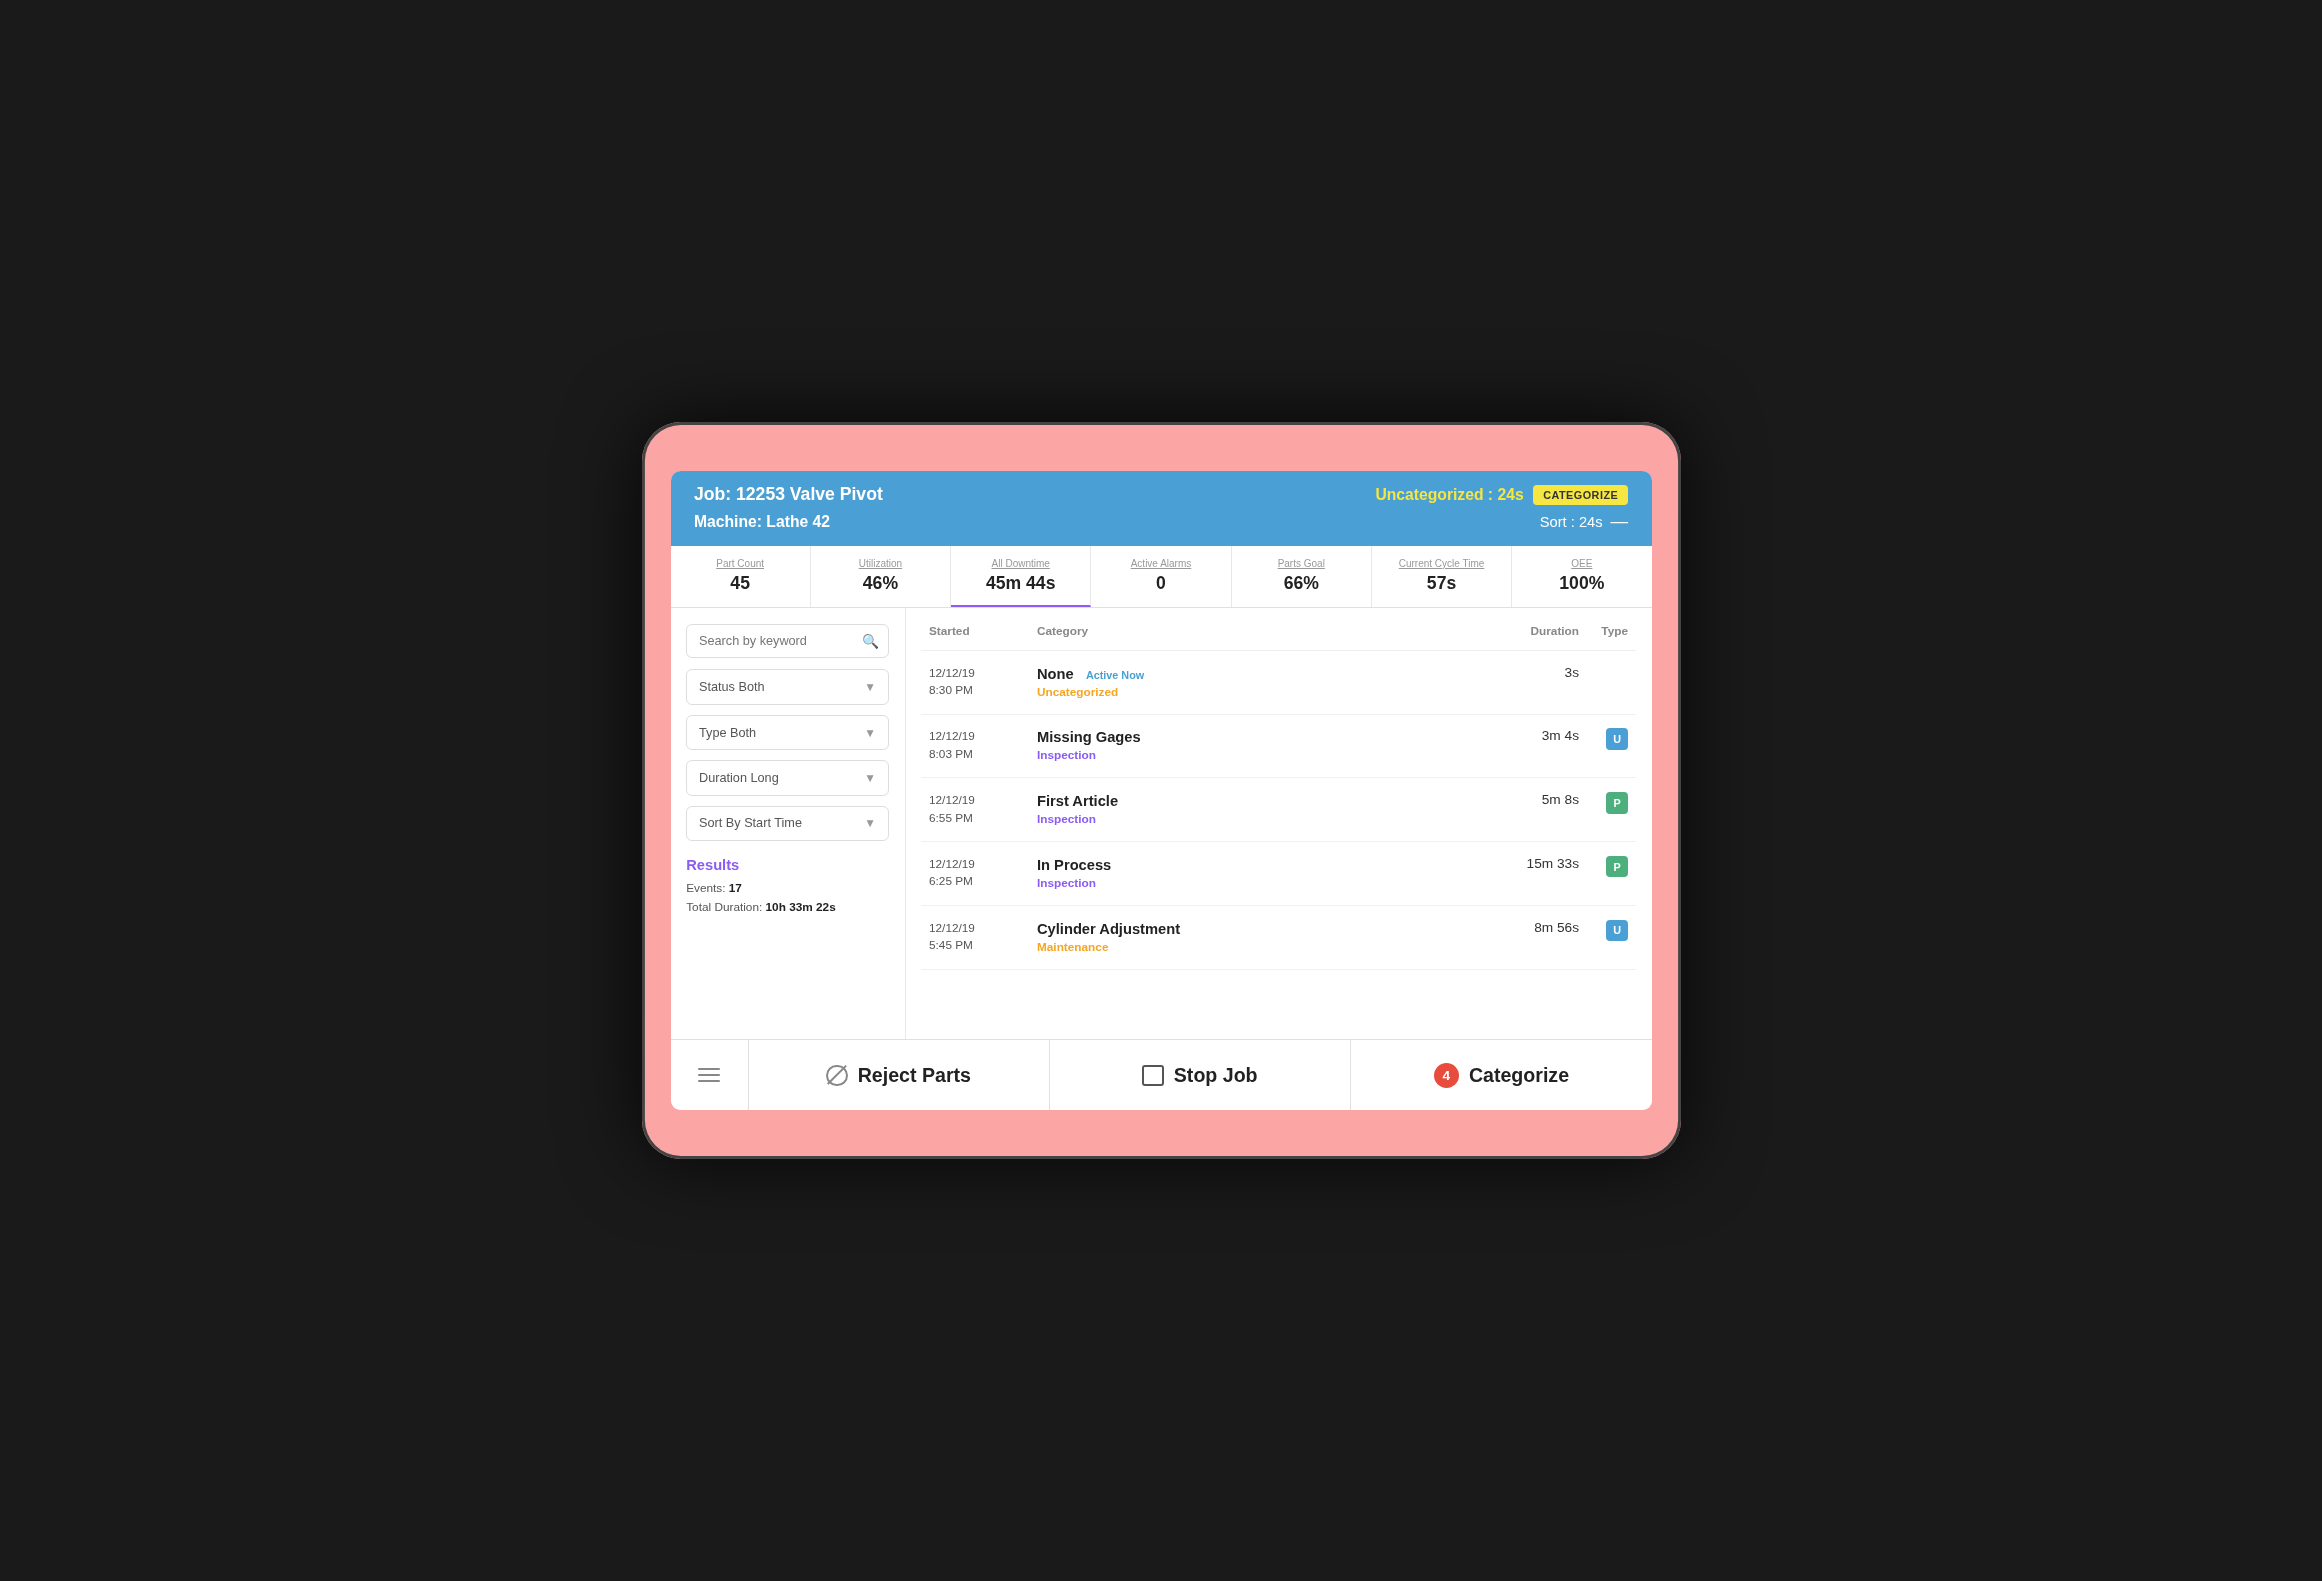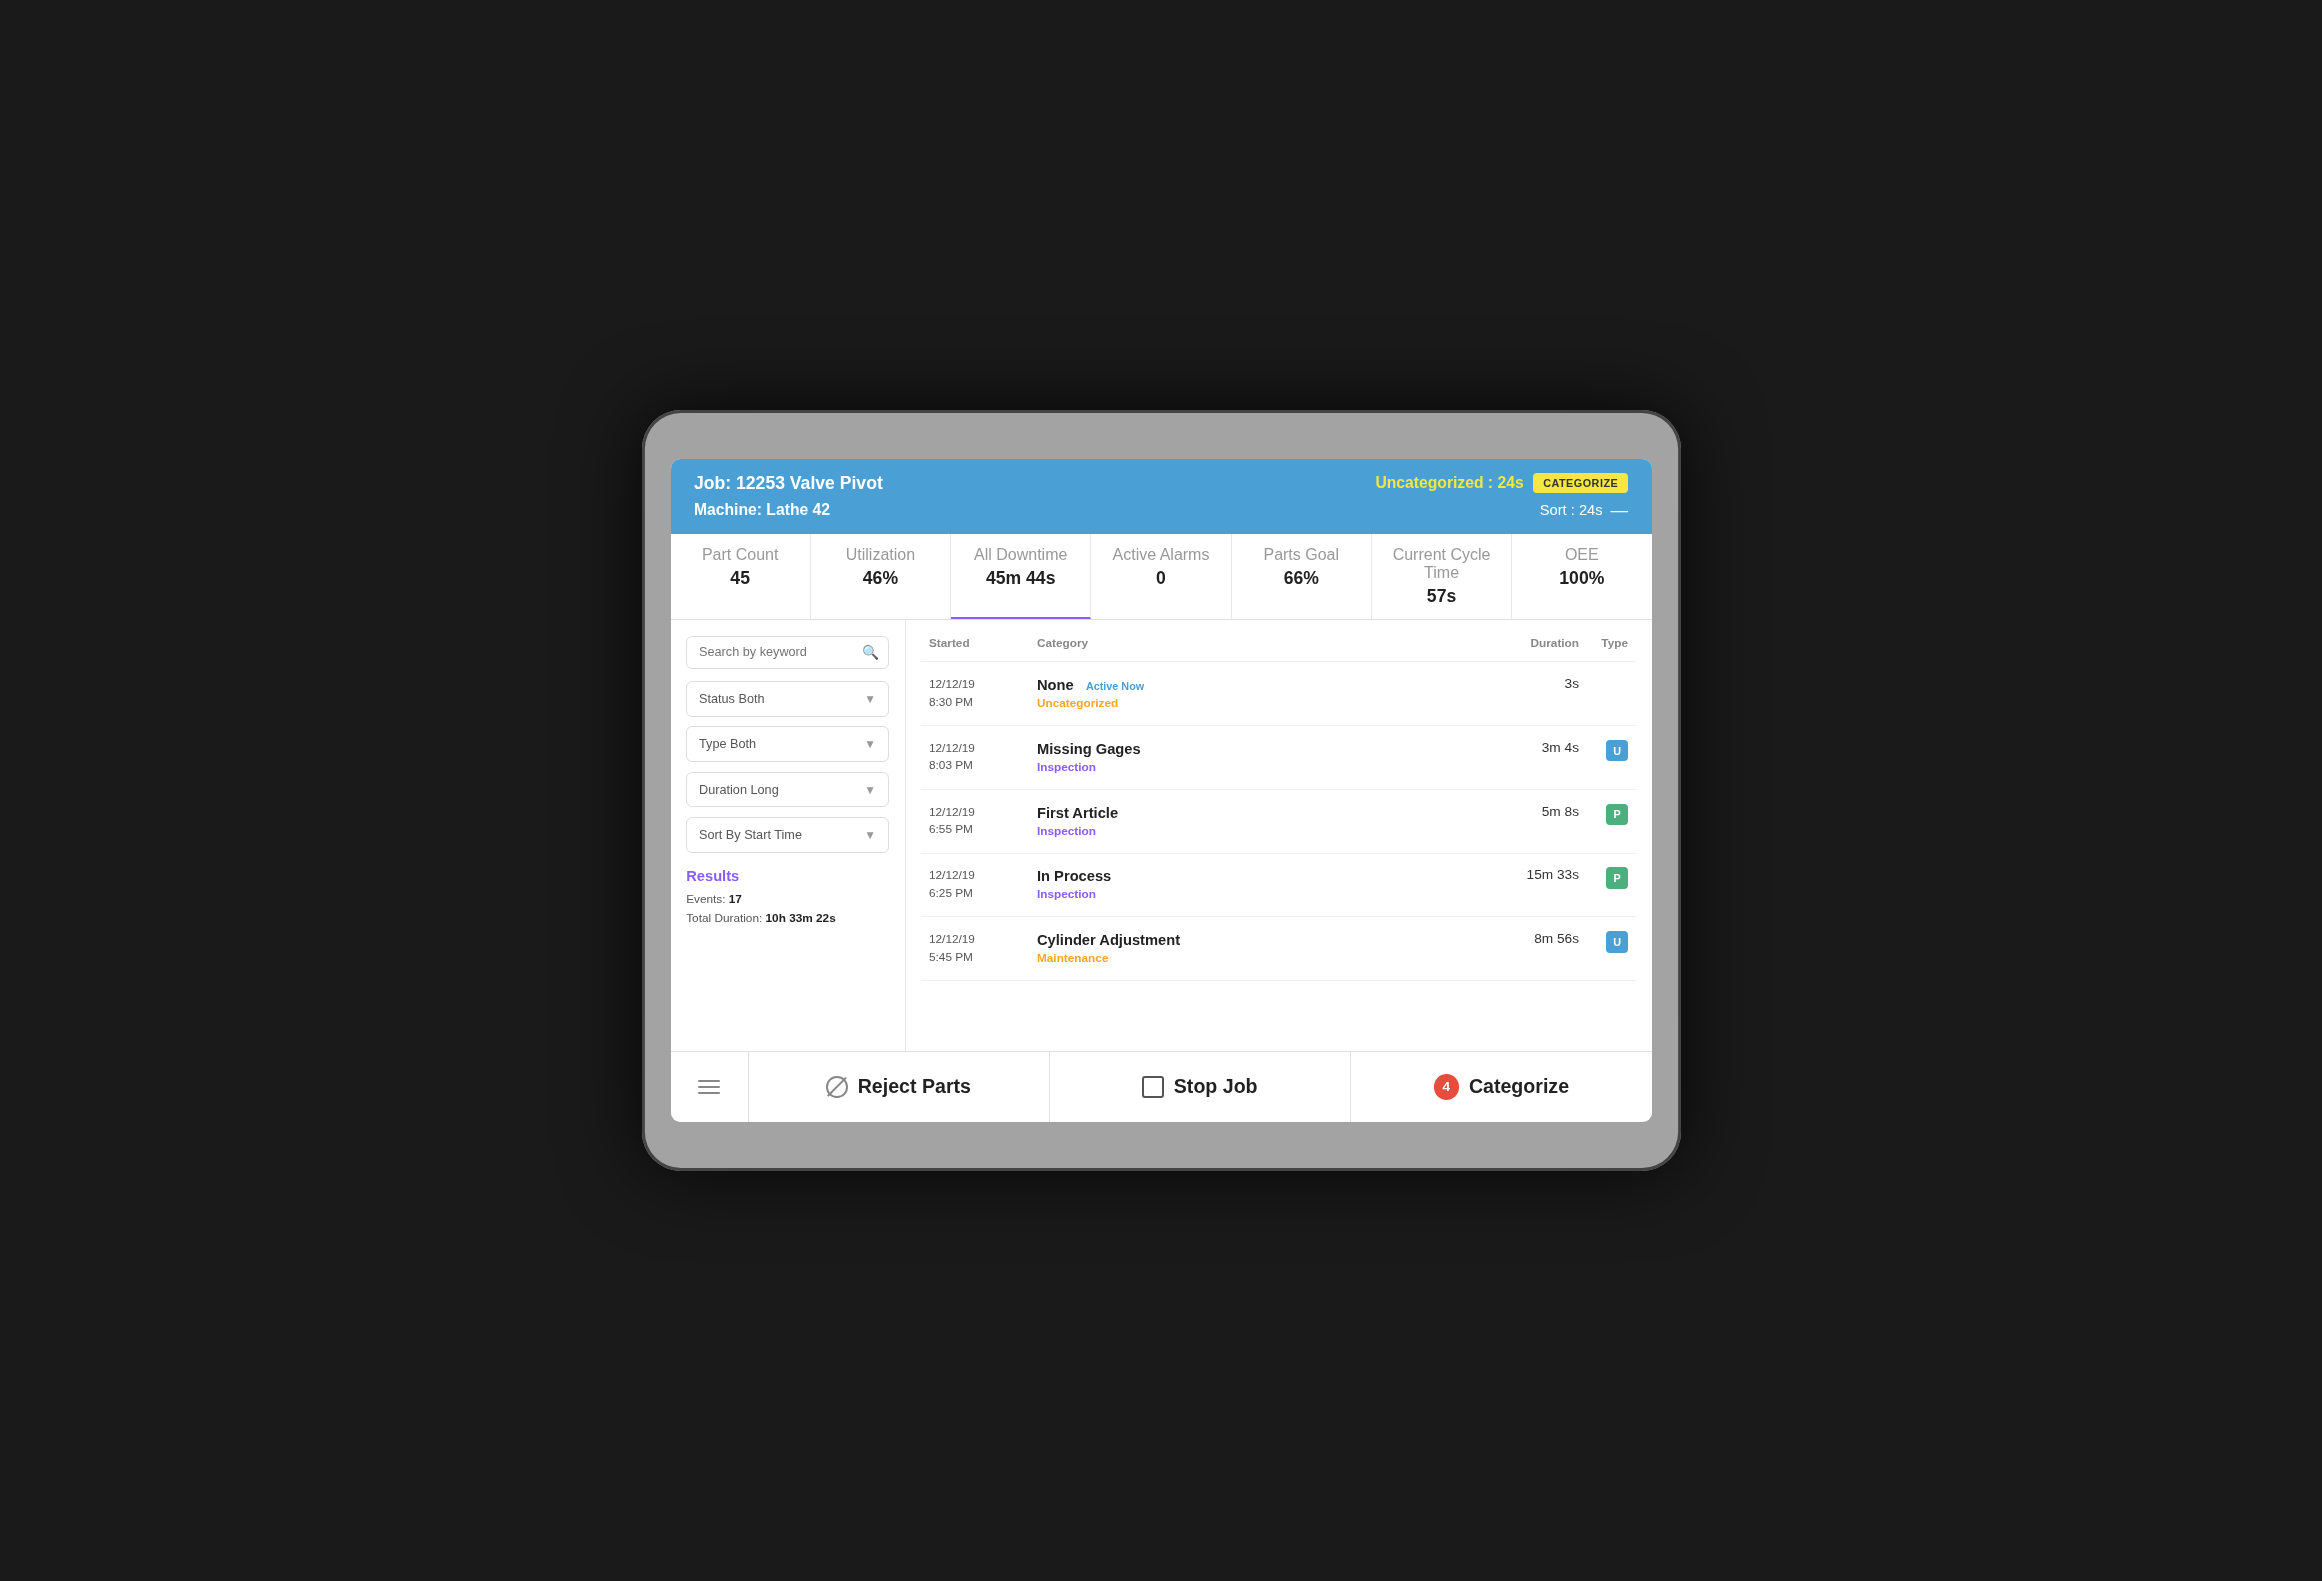--- a/index.html
+++ b/index.html
@@ -5,21 +5,21 @@
     * { box-sizing: border-box; margin: 0; padding: 0; }
     body {
       background: #1a1a1a;
       display: flex;
       align-items: center;
       justify-content: center;
       min-height: 100vh;
       font-family: -apple-system, BlinkMacSystemFont, 'Segoe UI', sans-serif;
     }
     .tablet-frame {
-      background: #a3a3a3;
+      background: #fca5a5;
       border-radius: 39px;
       padding: 49px 29px;
       width: 1039px;
       box-shadow: 0 0 78px rgba(0,0,0,0.8), inset 0 0 0 2.9px #444;
     }
     .tablet-screen {
       background: #f0f0f0;
       border-radius: 9.8px;
       overflow: hidden;
       width: 100%;
@@ -96,22 +96,23 @@
       text-align: center;
       padding: 11.8px 7.8px;
       border-right: 1px solid #e8e8e8;
     }
     .stat-item:last-child { border-right: none; }
     .stat-item.active {
       border-bottom: 2.9px solid #8b5cf6;
     }
     .stat-label {
       color: #999;
-      font-size: 16px;
+      font-size: 10px;
       margin-bottom: 3.9px;
+      text-decoration: underline;
     }
     .stat-value {
       color: #222;
       font-size: 17.6px;
       font-weight: 700;
     }
     .stat-item.active .stat-value {
       color: #222;
     }
 

